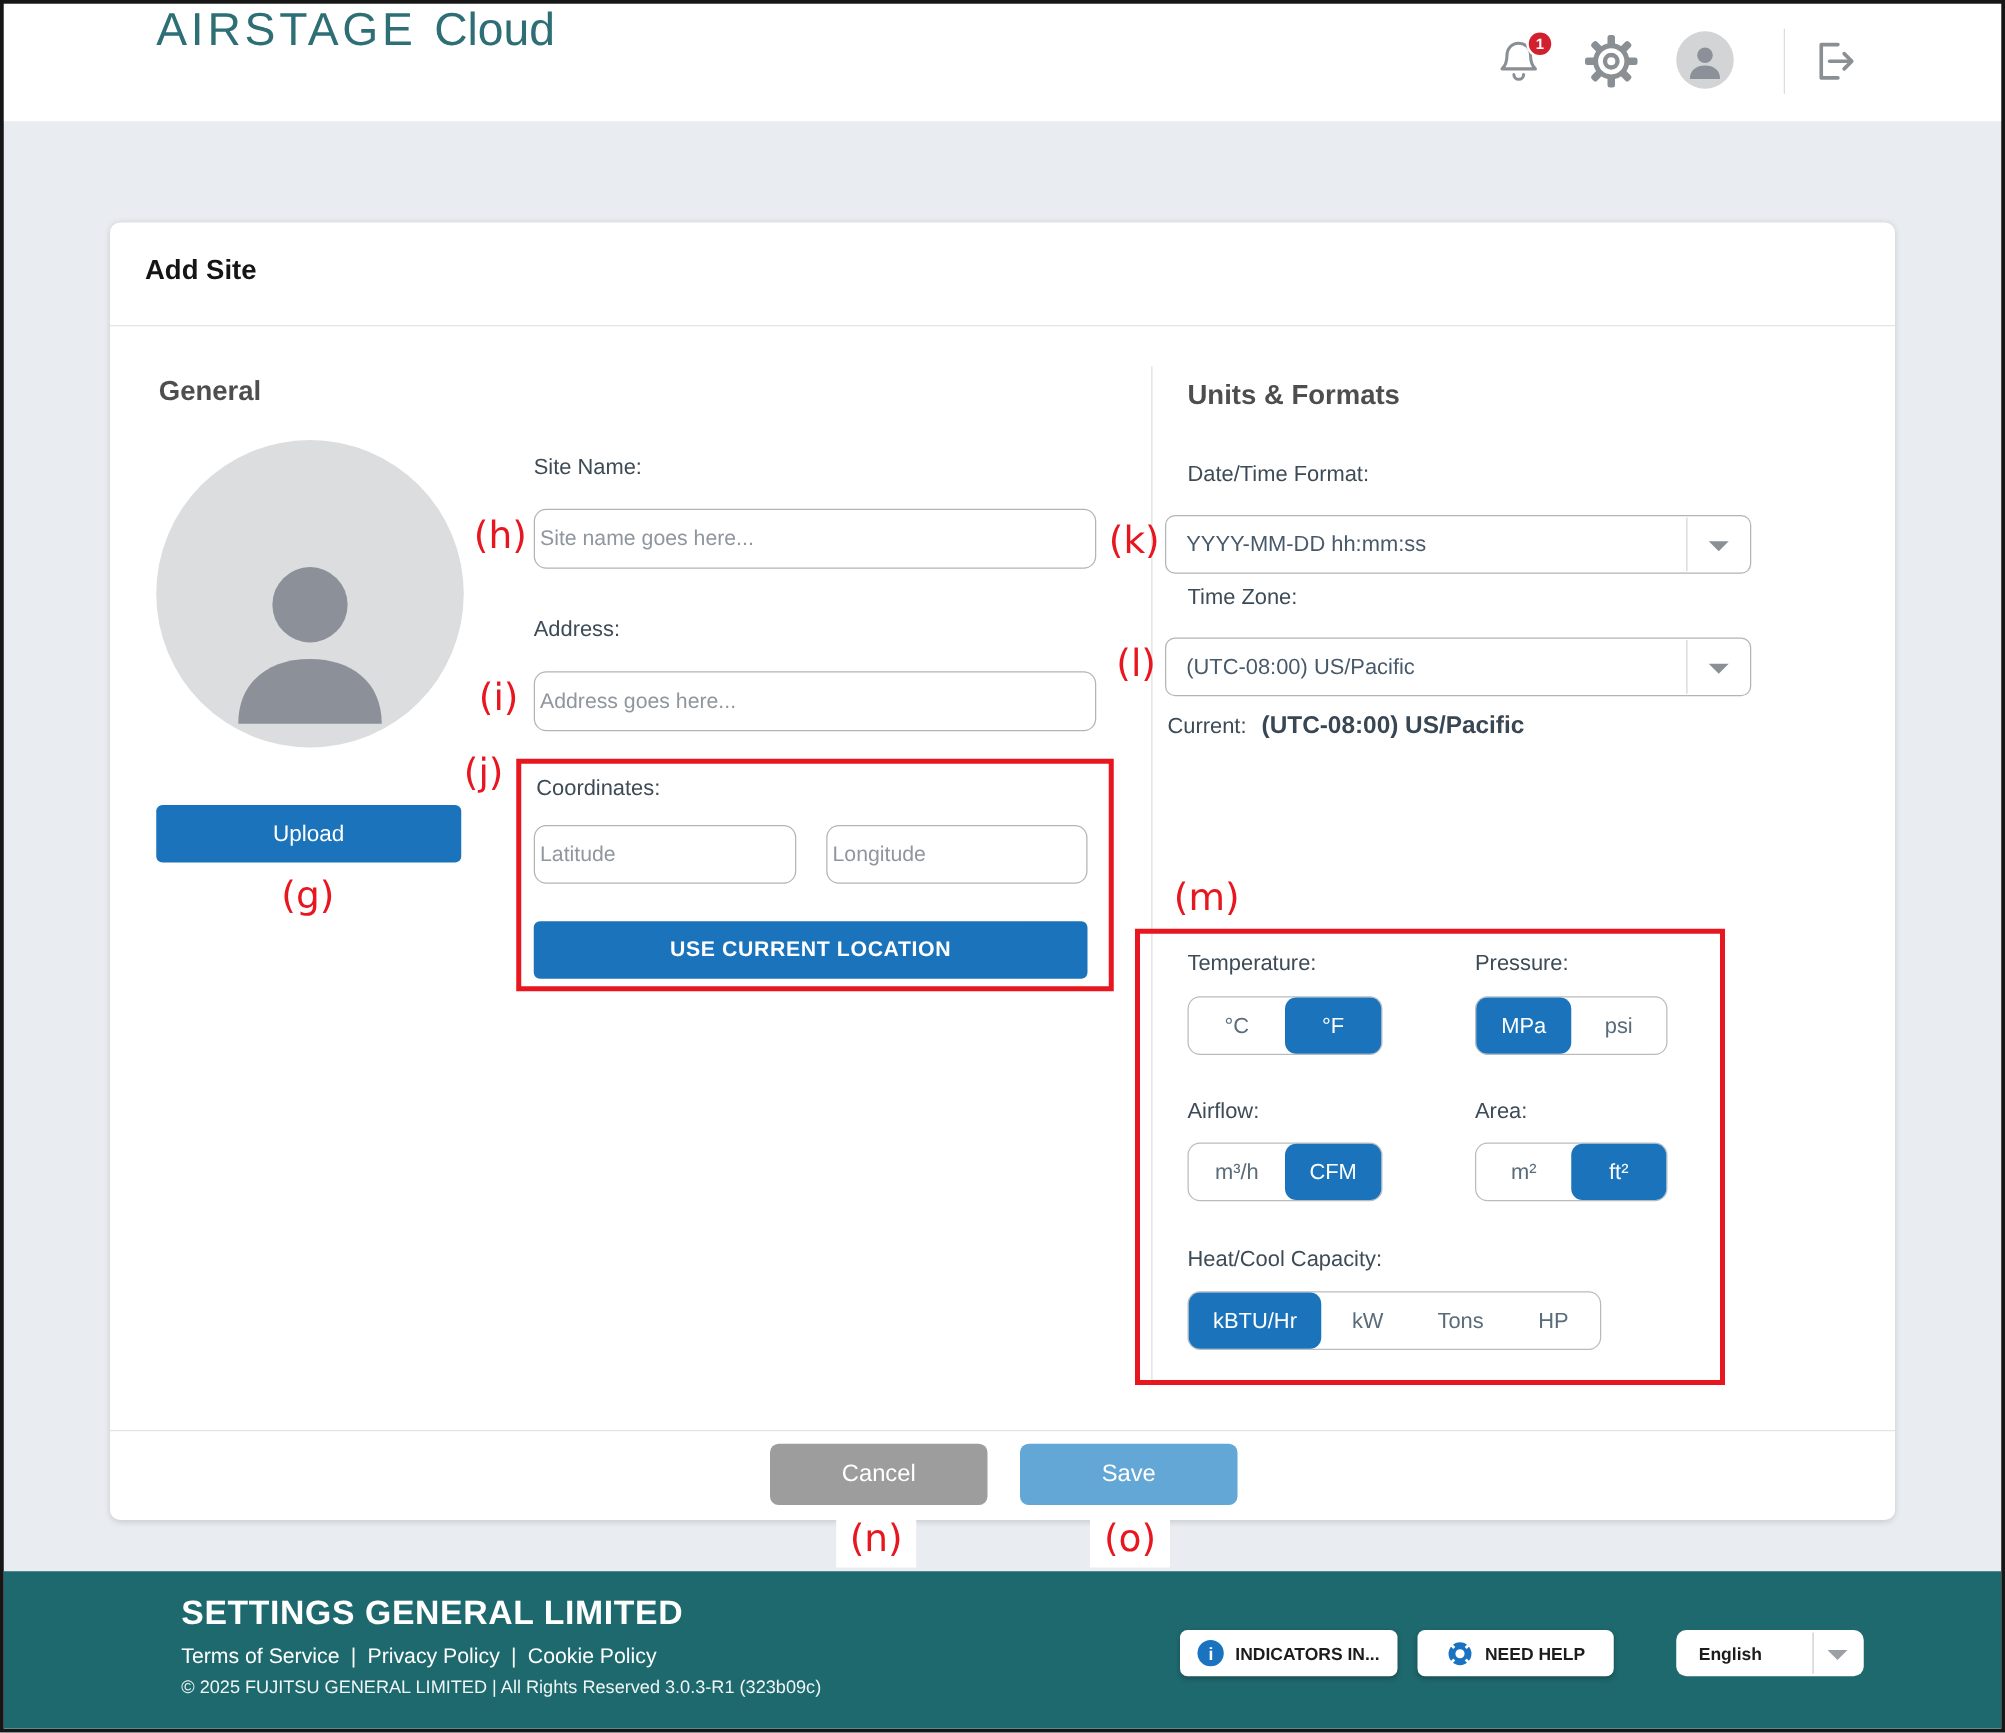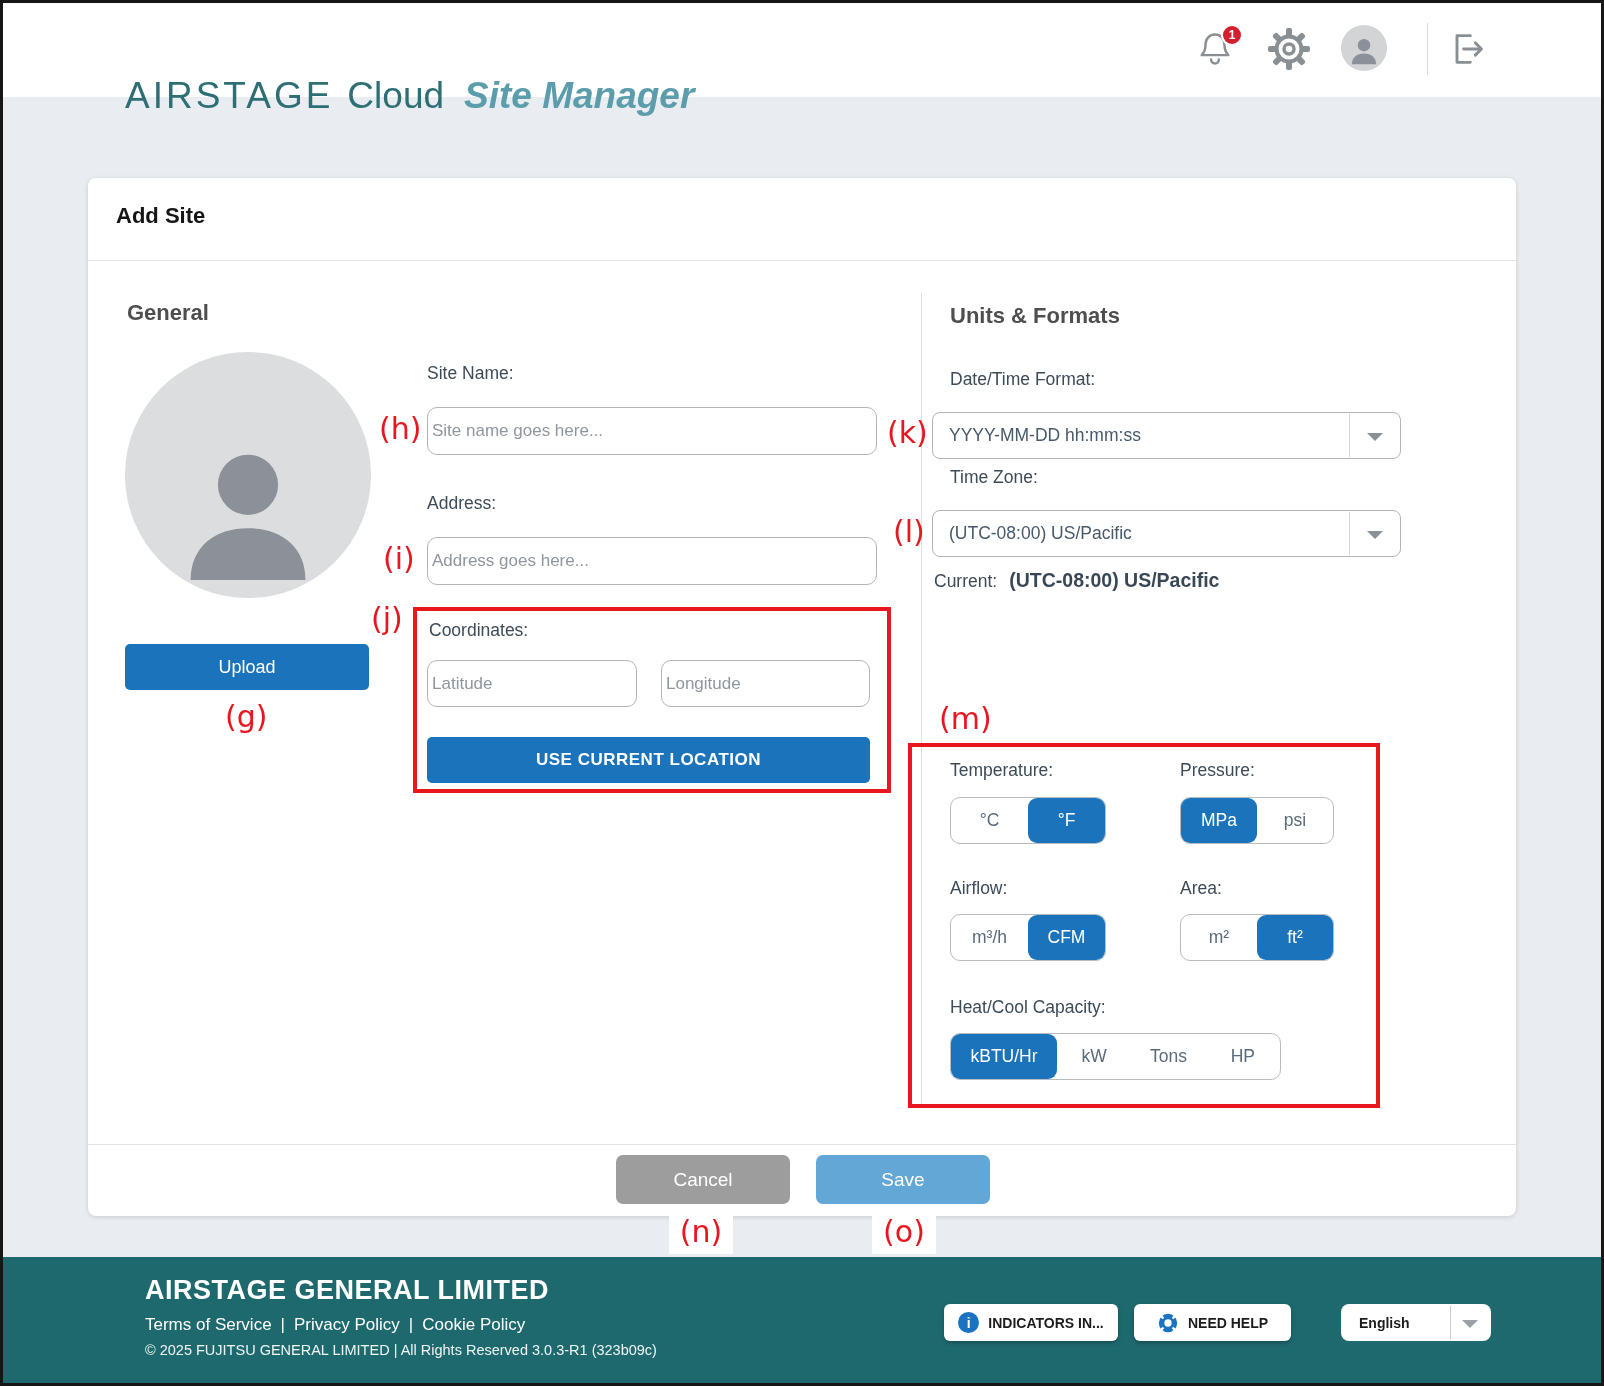--- a/index.html
+++ b/index.html
@@ -6,21 +6,21 @@
     --accent:#1b74bb; --save:#62a7d5; --cancel:#9d9d9d; --teal:#1e696e;
     --red:#e8161f; --branddark:#2e6f75; --brandlight:#5c9dac;
   }
   *{margin:0;padding:0;box-sizing:border-box;}
   body{font-family:"Liberation Sans",sans-serif;background:#555;}
   .page{position:relative;width:1604px;height:1386px;border:3px solid #161616;
         background:#e9ecf0;overflow:hidden;}
 
   
   .header{position:absolute;left:0;top:0;right:0;height:94px;background:#fff;}
-  .brand{position:absolute;left:122px;top:0;height:94px;display:flex;align-items:flex-end;margin-top:20px;}
+  .brand{position:absolute;left:122px;top:0;height:94px;display:flex;align-items:flex-start;}
   .brand-airstage{font-size:37px;letter-spacing:3px;color:var(--branddark);font-weight:500;}
   .brand-cloud{font-size:37px;color:var(--branddark);margin-left:14px;font-weight:500;}
   .brand-product{font-size:37px;color:var(--brandlight);margin-left:20px;font-weight:bold;font-style:italic;}
   .hicon{position:absolute;cursor:pointer;}
   .badge{position:absolute;top:-5px;right:-8px;width:22px;height:22px;border-radius:50%;
          background:#d2202f;border:2px solid #fff;color:#fff;font-size:12px;font-weight:bold;
          display:flex;align-items:center;justify-content:center;}
   .avatar-sm{width:46px;height:46px;border-radius:50%;background:#d3d4d6;overflow:hidden;
              display:flex;align-items:flex-end;justify-content:center;}
   .hdr-divider{position:absolute;left:1424px;top:20px;width:1px;height:52px;background:#dcdcdc;}
@@ -96,21 +96,20 @@
 </style>
 </head>
 <body>
 
 <div class="page">
 
   <div class="header">
     <div class="brand">
       <span class="brand-airstage">AIRSTAGE</span>
       <span class="brand-cloud">Cloud</span>
-      <span class="brand-product">Site Manager</span>
     </div>
 
     <div class="hicon" style="left:1192px;top:26px;">
       <span>
         <svg viewBox="0 0 36 36" width="40" height="40" fill="none" stroke="#8a8f94" stroke-width="2.2" stroke-linecap="round" stroke-linejoin="round">
           <path d="M18 5c-5 0-8.5 3.8-8.5 9 0 6-2.5 8.5-3.5 9.5h24c-1-1-3.5-3.5-3.5-9.5 0-5.2-3.5-9-8.5-9z"></path>
           <path d="M14.5 27.5c0 2 1.5 3.5 3.5 3.5s3.5-1.5 3.5-3.5"></path>
         </svg>
       </span>
       <span class="badge">1</span>
@@ -254,21 +253,21 @@
   <button class="btn cancel-btn">Cancel</button>
   <button class="btn save-btn">Save</button>
   <div class="ann-chip" style="left:666px;top:1211px;">
     <span class="ann" style="position:static;">(n)</span>
   </div>
   <div class="ann-chip" style="left:869px;top:1211px;">
     <span class="ann" style="position:static;">(o)</span>
   </div>
 
   <div class="footer">
-    <div class="f-company">AIRSTAGE GENERAL LIMITED</div>
+    <div class="f-company">SETTINGS GENERAL LIMITED</div>
     <div class="f-links">
       <a>Terms of Service</a>
       <span>|</span>
       <a>Privacy Policy</a>
       <span>|</span>
       <a>Cookie Policy</a>
     </div>
     <div class="f-copy">© 2025 FUJITSU GENERAL LIMITED | All Rights Reserved 3.0.3-R1 (323b09c)</div>
 
     <button class="f-btn" style="left:941px;width:174px;">

